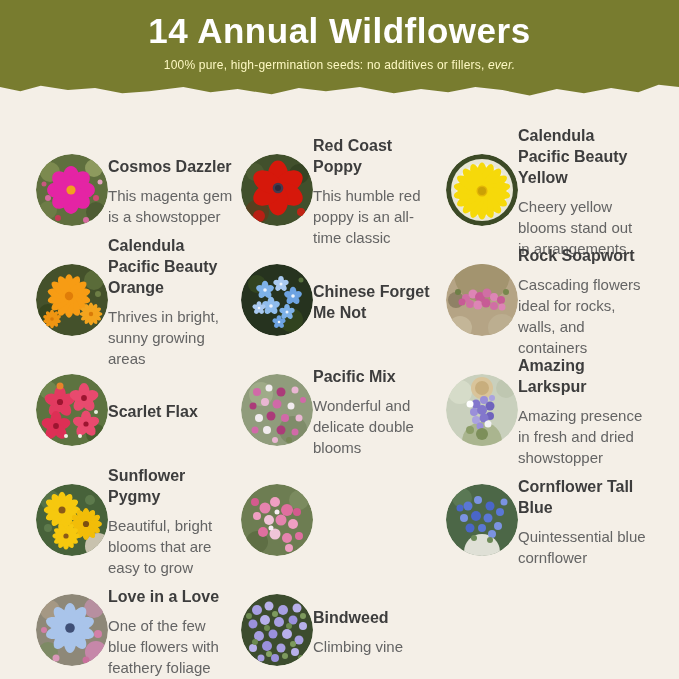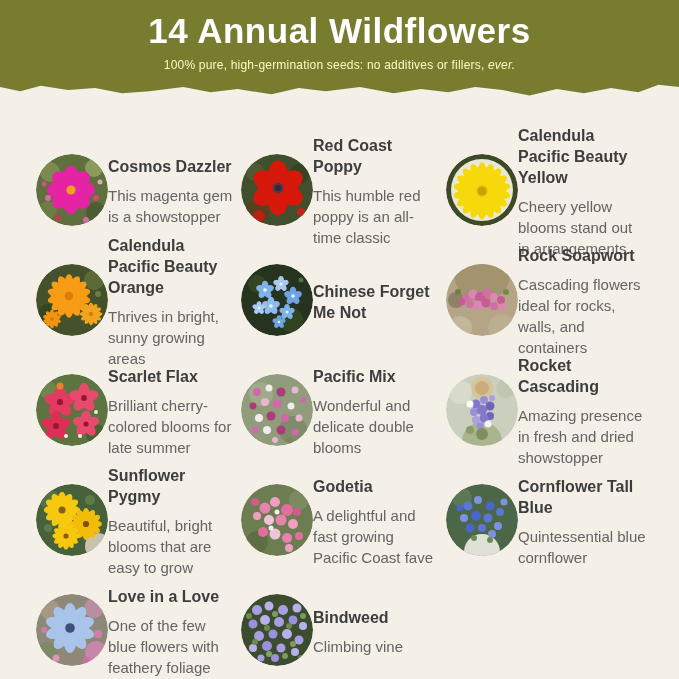--- a/index.html
+++ b/index.html
@@ -308,21 +308,20 @@
           <ellipse cx="50" cy="43.8" rx="5.0" ry="7.4" fill="#e84a6e" transform="rotate(288 50 50)"></ellipse>
           <circle cx="50" cy="50" r="2.6" fill="#9c1530"></circle>
           <circle cx="30" cy="62" r="2" fill="#eef2e4"></circle>
           <circle cx="44" cy="62" r="2" fill="#eef2e4"></circle>
           <circle cx="60" cy="38" r="2" fill="#e8eedd"></circle>
           <circle cx="24" cy="12" r="3.5" fill="#e8832a"></circle>
         </svg>
       </div>
     <div class="txt">
       <div class="name">Scarlet Flax</div>
-      <div class="desc">Brilliant cherry-colored blooms for late summer</div>
     </div>
   </div>
 
   <div class="item">
     <div class="photo">
         <svg viewBox="0 0 72 72" width="72" height="72" xmlns="http://www.w3.org/2000/svg">
           <circle cx="36" cy="36" r="36" fill="#909c7c"></circle>
           <circle cx="20" cy="20" r="12" fill="#9fab88"></circle>
           <circle cx="52" cy="56" r="14" fill="#7f8c6a"></circle>
           <circle cx="16" cy="18" r="4" fill="#d169a8"></circle>
@@ -371,21 +370,21 @@
           <circle cx="38" cy="44" r="4.5" fill="#8377cc"></circle>
           <circle cx="24" cy="30" r="3.5" fill="#ffffff"></circle>
           <circle cx="42" cy="50" r="3.5" fill="#f2f2f6"></circle>
           <circle cx="34" cy="52" r="3.5" fill="#9a8fd9"></circle>
           <circle cx="46" cy="24" r="3" fill="#aaa2df"></circle>
           <circle cx="36" cy="60" r="6" fill="#7d8f5a"></circle>
           <circle cx="24" cy="56" r="4" fill="#8a9c66"></circle>
         </svg>
       </div>
     <div class="txt">
-      <div class="name">Rocket Cascading</div>
+      <div class="name">Amazing Larkspur</div>
       <div class="desc">Amazing presence in fresh and dried showstopper</div>
     </div>
   </div>
 
   <div class="item">
     <div class="photo">
         <svg viewBox="0 0 72 72" width="72" height="72" xmlns="http://www.w3.org/2000/svg">
           <circle cx="36" cy="36" r="36" fill="#47623a"></circle>
           <circle cx="14" cy="16" r="10" fill="#557247"></circle>
           <circle cx="62" cy="62" r="13" fill="#c8c2ae"></circle>
@@ -455,24 +454,20 @@
           <circle cx="46" cy="54" r="5" fill="#e583ae"></circle>
           <circle cx="56" cy="28" r="4" fill="#d45a8e"></circle>
           <circle cx="16" cy="32" r="4" fill="#ef9fc2"></circle>
           <circle cx="58" cy="52" r="4" fill="#e06f9f"></circle>
           <circle cx="36" cy="28" r="2.5" fill="#f7eef3"></circle>
           <circle cx="30" cy="44" r="2.5" fill="#f7eef3"></circle>
           <circle cx="48" cy="64" r="4" fill="#ef9fc2"></circle>
           <circle cx="14" cy="18" r="4" fill="#d45a8e"></circle>
         </svg>
       </div>
-    <div class="txt">
-      <div class="name">Godetia</div>
-      <div class="desc">A delightful and fast growing Pacific Coast fave</div>
-    </div>
   </div>
 
   <div class="item">
     <div class="photo">
         <svg viewBox="0 0 72 72" width="72" height="72" xmlns="http://www.w3.org/2000/svg">
           <circle cx="36" cy="36" r="36" fill="#4c6747"></circle>
           <circle cx="16" cy="14" r="10" fill="#5a7854"></circle>
           <circle cx="36" cy="68" r="18" fill="#dfe0d6"></circle>
           <circle cx="22" cy="22" r="4.5" fill="#5a77d6"></circle>
           <circle cx="32" cy="16" r="4" fill="#7b93e2"></circle>

